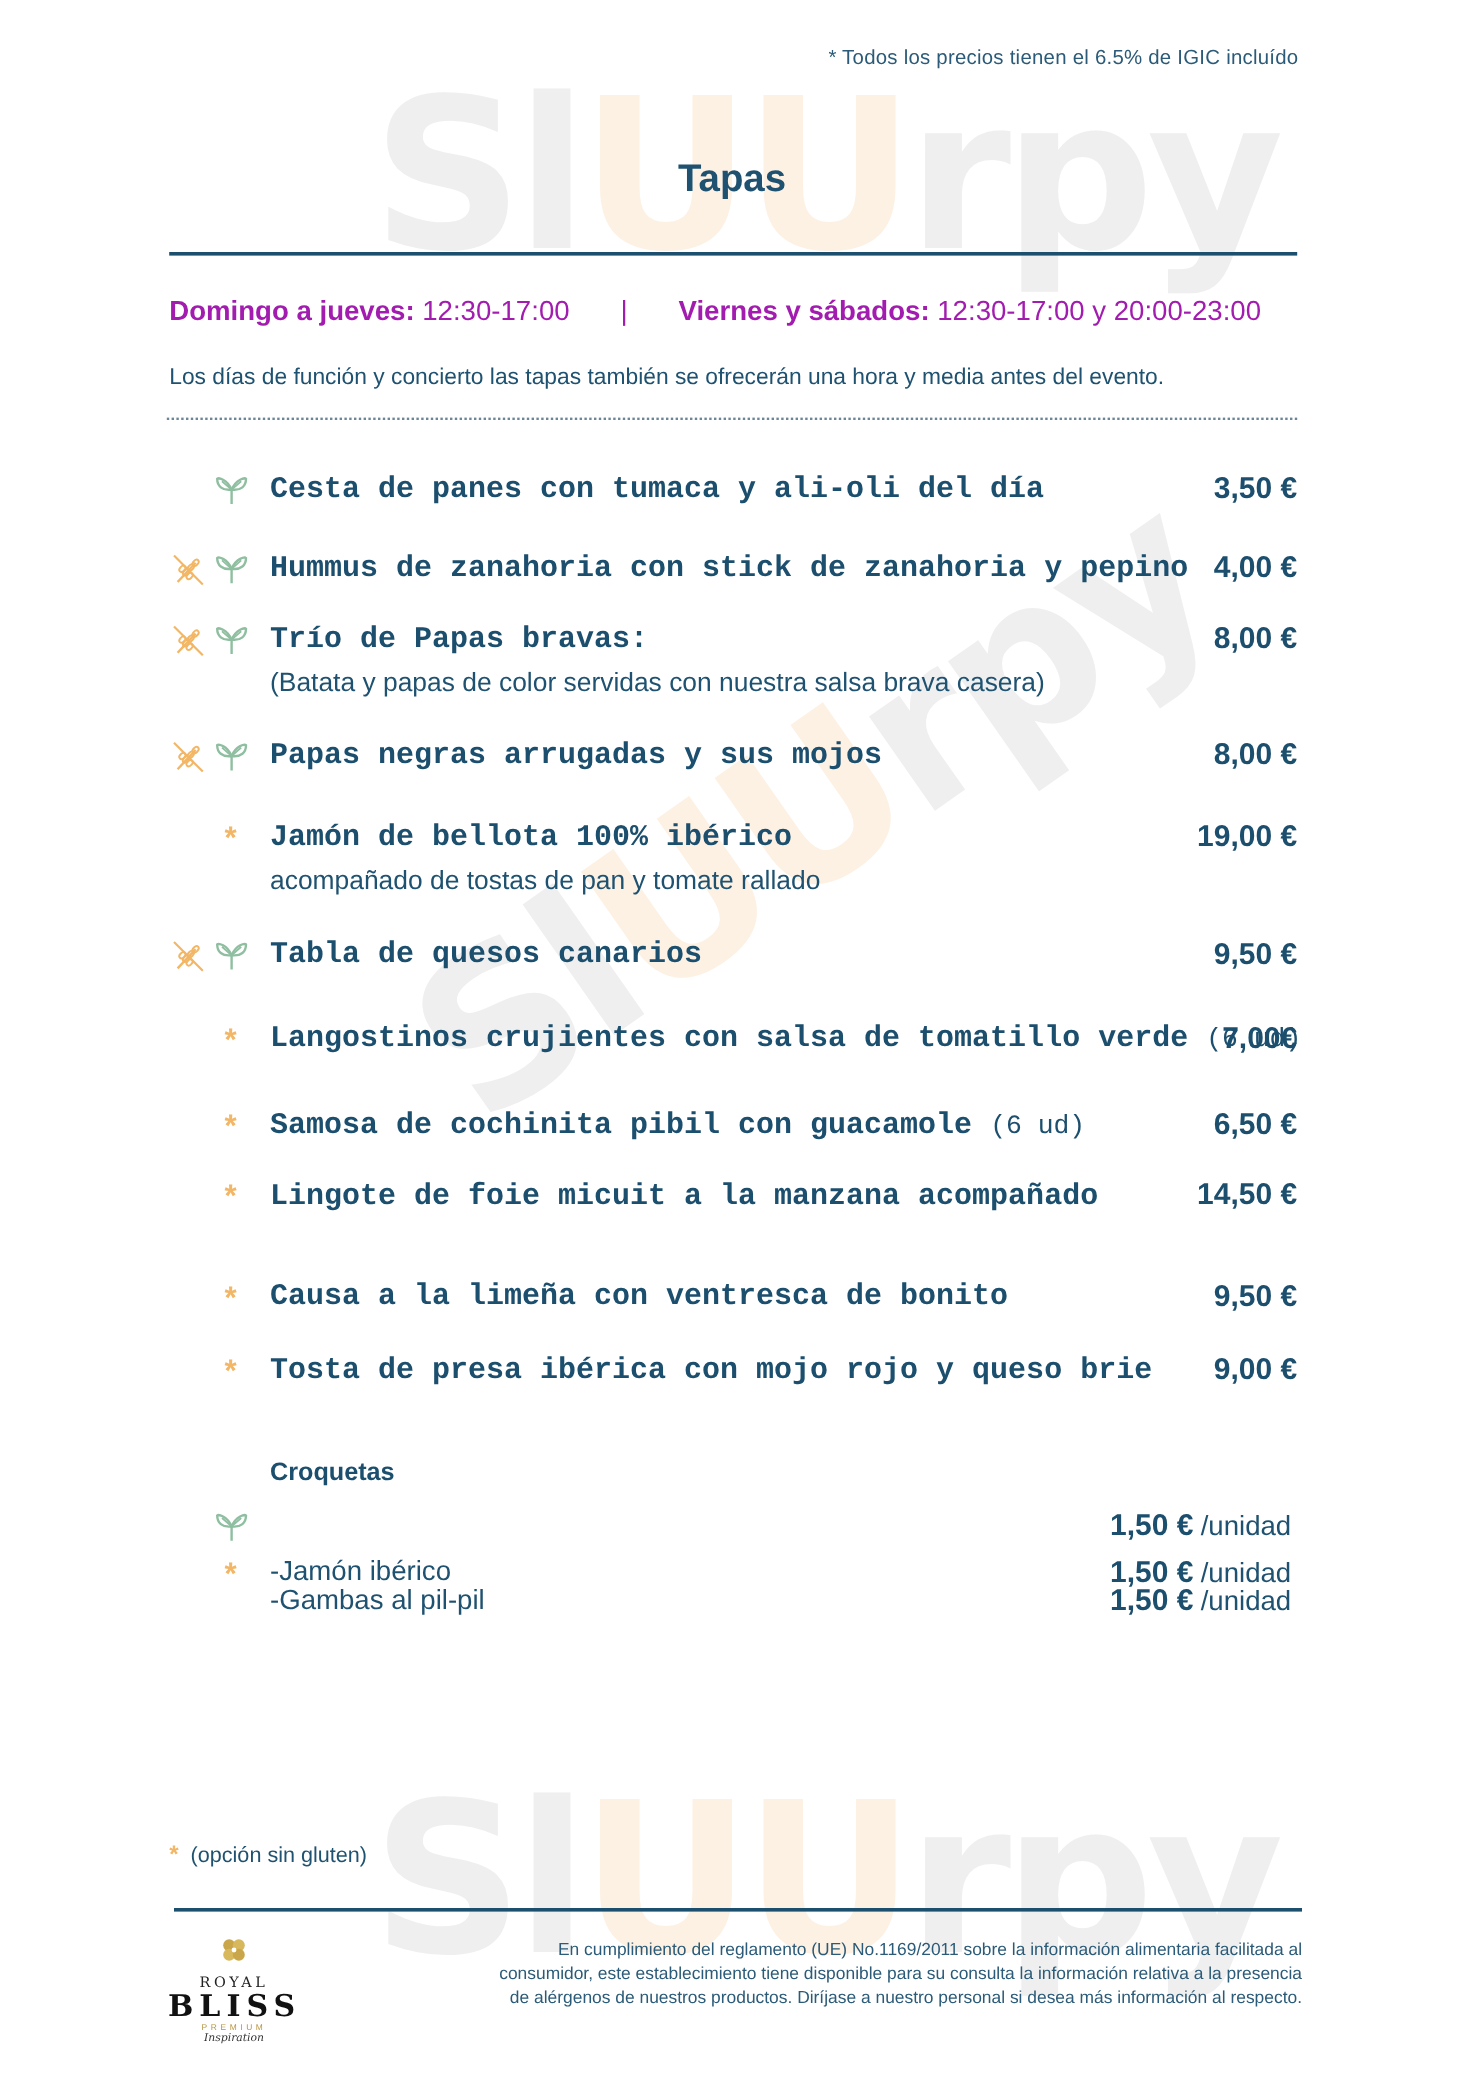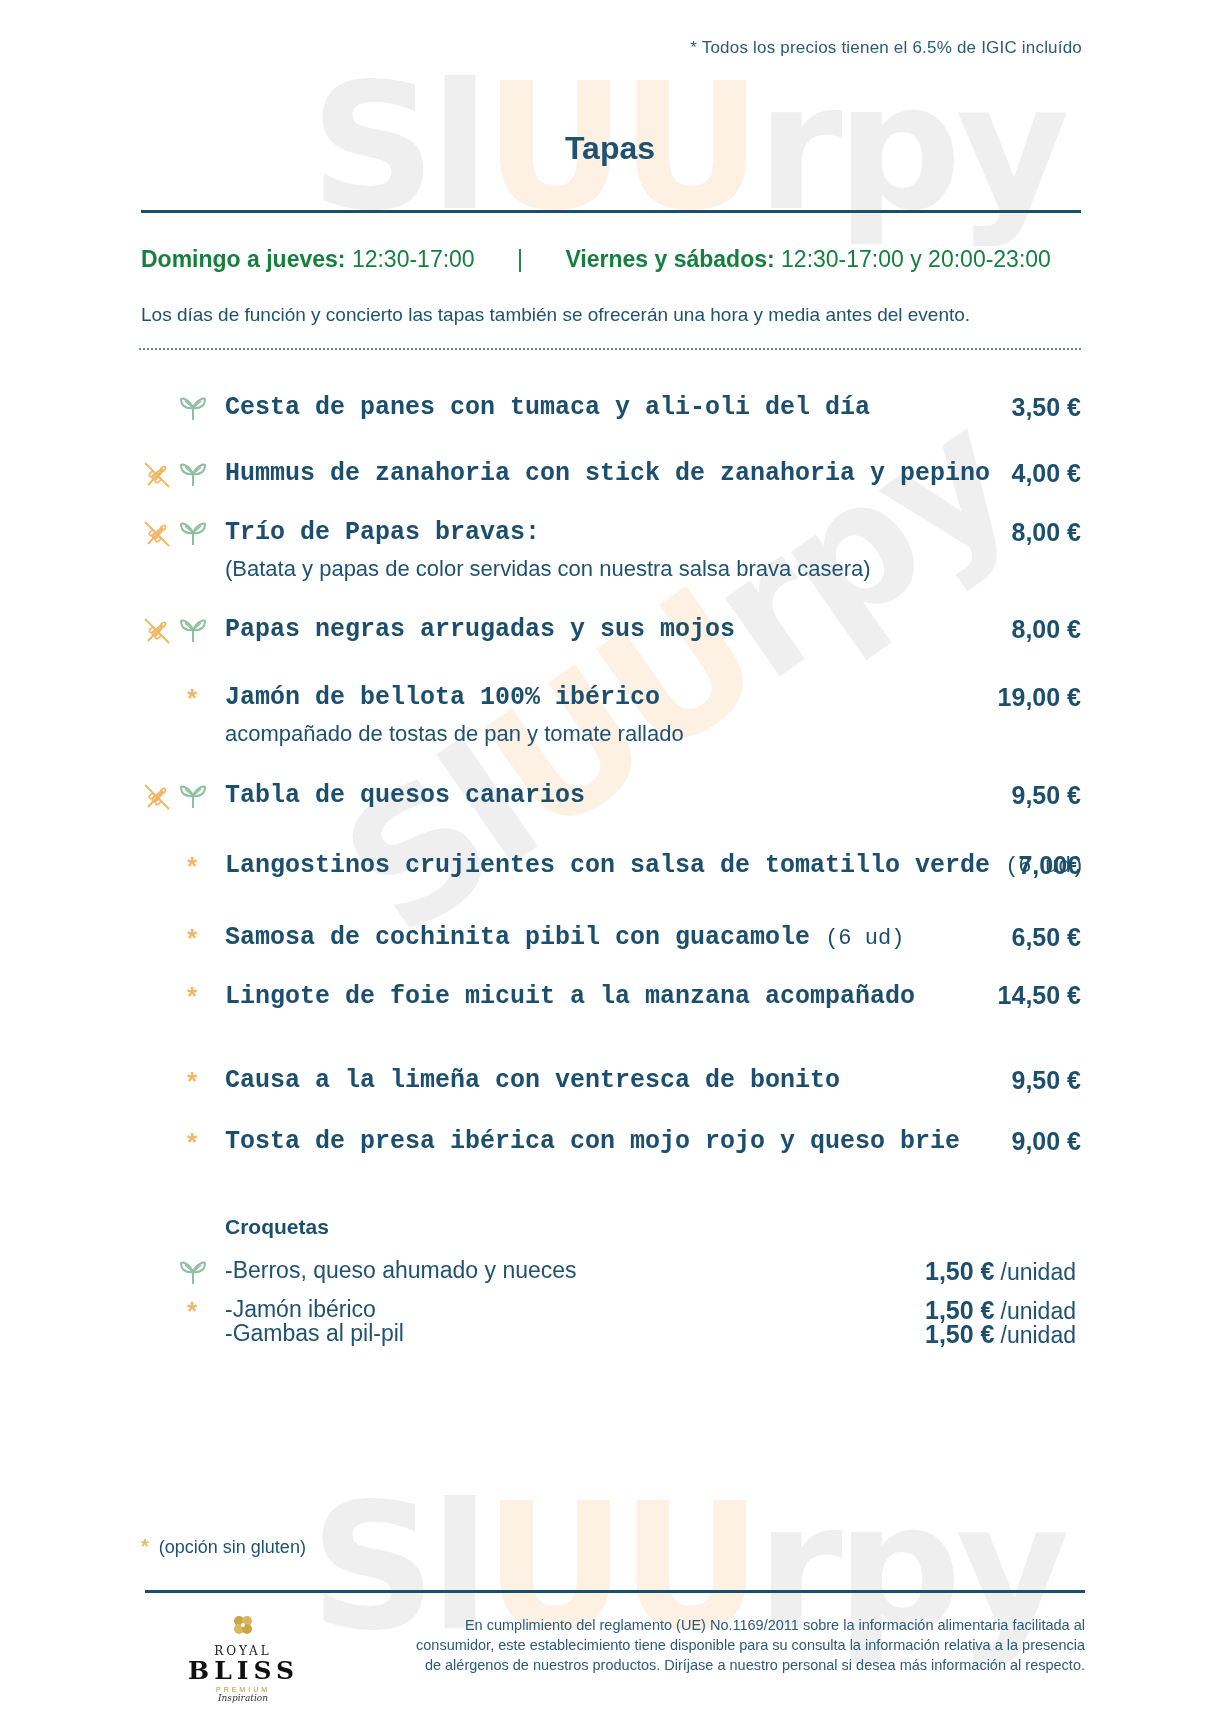--- a/index.html
+++ b/index.html
@@ -10,21 +10,21 @@
   .watermark .wm-text { position: absolute; top: 0; left: 0; font-family: "DejaVu Sans", sans-serif; font-weight: bold; font-size: 175px; letter-spacing: -6px; color: #efefef; line-height: 1; }
   .watermark .wm-u { color: #fdf1e4; }
 
   .content { position: relative; z-index: 1; }
 
   .tax-note { position: absolute; top: 38px; right: 138px; font-size: 17px; color: #2b5b78; letter-spacing: 0.2px; }
   .title { position: absolute; top: 130px; left: 0; width: 1220px; text-align: center; font-size: 32px; font-weight: bold; color: #1f5270; padding-left: 0; }
   .title span { display: inline-block; margin-left: 0; position: relative; left: 0; }
   .rule-top { position: absolute; top: 210px; left: 141px; width: 940px; height: 3px; background: #1c4f6e; }
 
-  .hours { position: absolute; top: 246px; left: 141px; width: 940px; font-size: 23px; color: #15803d; white-space: nowrap; }
+  .hours { position: absolute; top: 246px; left: 141px; width: 940px; font-size: 23px; color: #a21caf; white-space: nowrap; }
   .hours b { font-weight: bold; }
   .hours .sep { display: inline-block; margin: 0 36px; }
   .event-note { position: absolute; top: 304px; left: 141px; font-size: 19px; color: #1f5270; }
   .dotted { position: absolute; top: 348px; left: 139px; width: 942px; border-top: 2px dotted #6b8797; }
 
   .item { position: absolute; left: 141px; width: 940px; }
   .item .icons { position: absolute; left: 0; top: 0; width: 80px; height: 30px; }
   .item .name { position: absolute; left: 84px; top: 0; font-size: 25px; font-weight: bold; color: #1c4f6e; white-space: nowrap; font-family: Liberation Mono, monospace; }
   .item .name .qty { font-weight: normal; font-size: 22px; }
   .item .desc { position: absolute; left: 84px; top: 38px; font-size: 22px; color: #1f5270; white-space: nowrap; }
@@ -39,21 +39,21 @@
   .croq { position: absolute; left: 141px; width: 935px; height: 30px; }
   .croq .name { position: absolute; left: 84px; top: 0; font-size: 23px; color: #1f5270; white-space: nowrap; }
   .croq .price { position: absolute; right: 0; top: 0; font-size: 23px; color: #1f5270; white-space: nowrap; }
   .croq .price b { font-size: 25px; font-weight: bold; color: #1c4f6e; margin-right: 6px; }
 
   .legend { position: absolute; top: 1535px; left: 141px; font-size: 18px; color: #1f5270; }
   .legend .star { color: #f2b665; font-weight: bold; margin-right: 10px; font-size: 20px; }
 
   .rule-bottom { position: absolute; top: 1590px; left: 145px; width: 940px; height: 3px; background: #1c4f6e; }
 
-  .logo { position: absolute; top: 1612px; left: 140px; width: 110px; text-align: center; margin-left: 48px; }
+  .logo { position: absolute; top: 1612px; left: 140px; width: 110px; text-align: center; }
   .logo .flower { width: 26px; height: 26px; margin: 0 auto 2px; }
   .logo .royal { font-family: "DejaVu Serif", serif; font-size: 12px; letter-spacing: 3px; color: #222; }
   .logo .bliss { font-family: "DejaVu Serif", serif; font-size: 25px; font-weight: bold; letter-spacing: 5px; color: #111; line-height: 1; }
   .logo .premium { font-size: 7px; letter-spacing: 3px; color: #b8953d; margin-top: 3px; }
   .logo .insp { font-family: "DejaVu Serif", serif; font-style: italic; font-size: 9px; color: #333; }
 
   .legal { position: absolute; top: 1615px; right: 135px; width: 790px; text-align: right; font-size: 14.5px; line-height: 20px; color: #2b5b78; }
 </style>
 </head>
 <body>
@@ -214,21 +214,20 @@
     <div class="name">Tosta de presa ibérica con mojo rojo y queso brie</div>
     <div class="price">9,00 €</div>
   </div>
 
   <div class="croq-title">Croquetas</div>
 
   <div class="croq" style="top:1257px;">
     <svg class="icon-veg" style="position:absolute;left:38px;top:2px;width:28px;height:26px;">
         <use href="#veg"></use>
       </svg>
-    <div class="name">-Berros, queso ahumado y nueces</div>
     <div class="price"><b>1,50 €</b><span>/unidad</span></div>
   </div>
 
   <div class="croq" style="top:1296px;">
     <span class="icon-star" style="position:absolute;left:46px;top:2px;font-size:26px;color:#f2b665;font-weight:bold;">*</span>
     <div class="name">-Jamón ibérico</div>
     <div class="price"><b>1,50 €</b><span>/unidad</span></div>
   </div>
 
   <div class="croq" style="top:1320px;text-align:center;">

